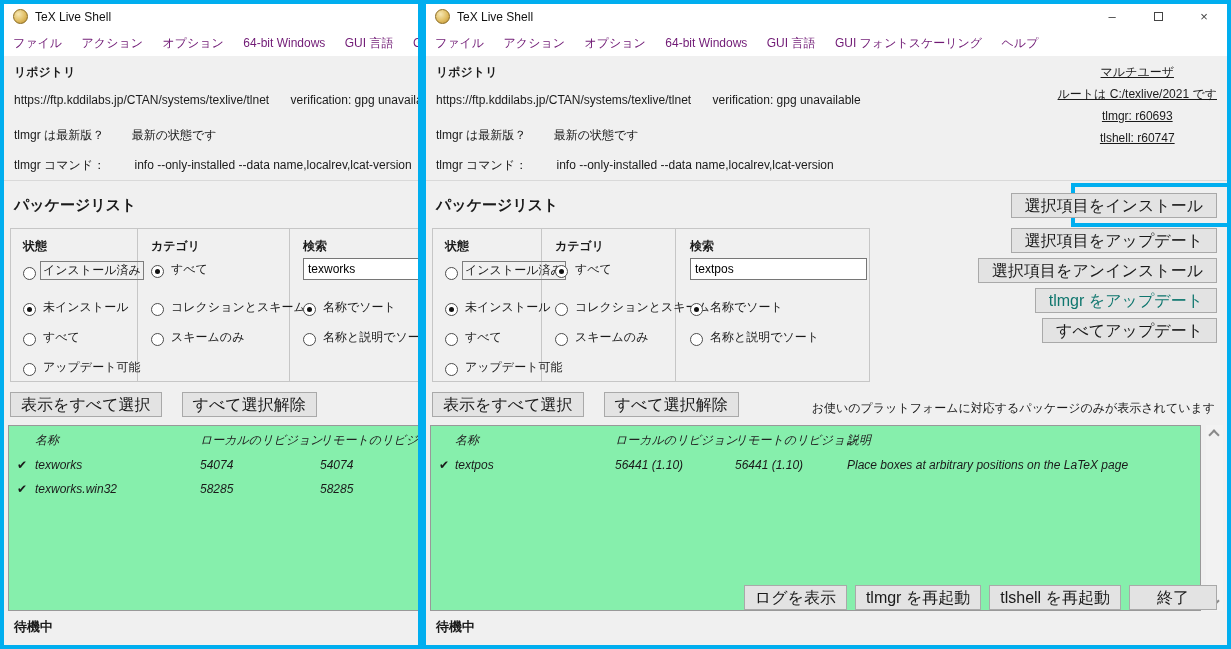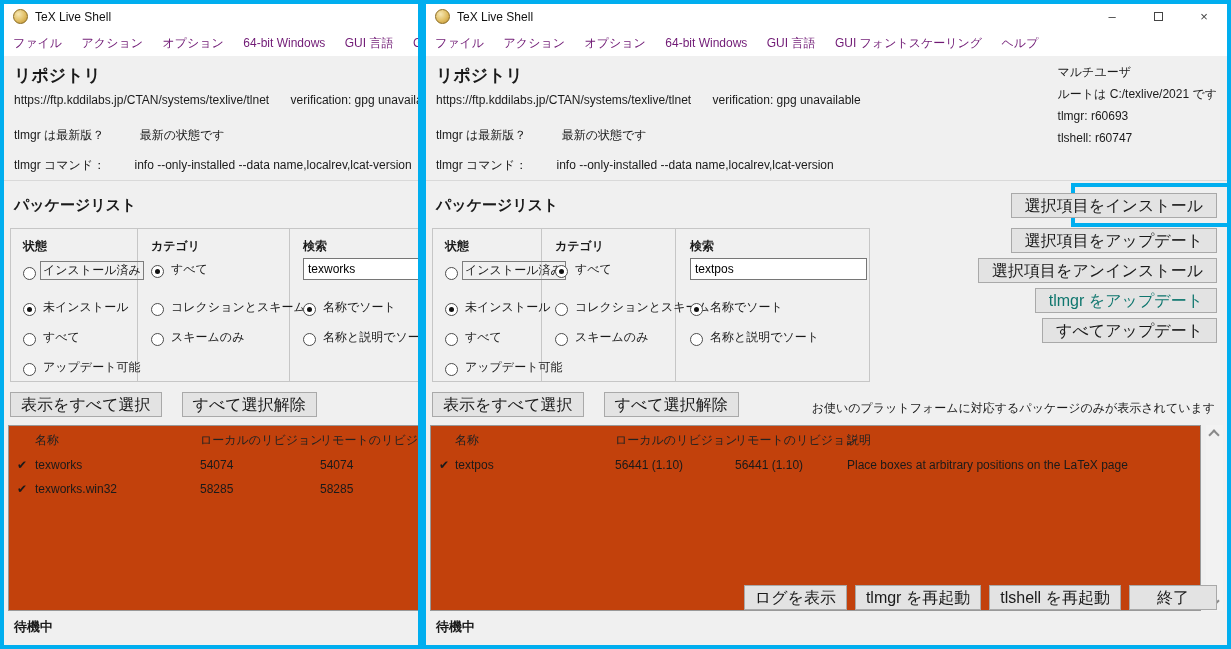--- a/index.html
+++ b/index.html
@@ -26,28 +26,28 @@
   .title { position:absolute; left:31px; top:0; line-height:26px; font-size:12px; color:#111; }
   .win-controls { position:absolute; right:0; top:0; height:26px; display:flex; }
   .ctrl { width:46px; height:26px; text-align:center; line-height:26px; font-size:13px; color:#444; }
   .ctrl .maxbox { display:inline-block; width:9px; height:9px; border:1px solid #444; margin-top:8px; }
 
   .menubar { position:absolute; top:26px; left:0; width:801px; height:26px; background:#ffffff; padding-left:9px; }
   .menu-item { display:inline-block; line-height:26px; font-size:12px; margin-right:15px; color:#701a75; }
 
   .body { position:absolute; top:52px; left:0; width:801px; height:589px; background:#f0f0f0; font-size:12px; }
 
-  .repo-heading { position:absolute; left:10px; top:8px;  font-weight:bold; font-size:17px; }
+  .repo-heading { position:absolute; left:10px; top:8px;  font-weight:bold; font-size:12px; }
   .url-line     { position:absolute; left:10px; top:37px; white-space:nowrap; }
   .url-line .verif { margin-left:18px; }
   .uptodate-line{ position:absolute; left:10px; top:71px; white-space:nowrap; }
-  .uptodate-line .val { margin-left:32px; }
+  .uptodate-line .val { margin-left:24px; }
   .command-line { position:absolute; left:10px; top:101px; white-space:nowrap; }
   .command-line .val { margin-left:26px; }
-  .info-panel { position:absolute; right:10px; top:5px; text-align:left; line-height:22px; white-space:nowrap; }
+  .info-panel { position:absolute; right:10px; top:5px; text-align:center; line-height:22px; white-space:nowrap;text-decoration:underline; }
 
   .hsep { position:absolute; left:0; width:801px; top:124px; border-top:1px solid #d9d9d9; }
   .pkg-heading { position:absolute; left:10px; top:140px; font-weight:bold; font-size:15px; }
 
   .filter-box { position:absolute; left:6px; top:172px; width:438px; height:154px;
     border:1px solid #c6c6c6; background:#f0f0f0; }
   .fdiv { position:absolute; top:0; bottom:0; width:1px; background:#c6c6c6; }
   .fdiv.d1 { left:var(--d1); } .fdiv.d2 { left:var(--d2); }
   .flabel { position:absolute; top:9px; font-weight:bold; }
   .fc1 { left:12px; } .fc2 { left:var(--c2); } .fc3 { left:var(--c3); }
@@ -73,21 +73,21 @@
   .act-uninstall { top:202px; }
   .act-tlmgr     { top:232px; color:#0f766e; }
   .act-all       { top:262px; }
   .highlight-box { position:absolute; top:127px; right:-4px; left:645px; height:44px;
     border:4px solid var(--accent,#00aeef); }
 
   .select-row { position:absolute; left:6px; top:336px; display:flex; gap:20px;border-radius:8px; }
   .platform-note { position:absolute; right:12px; top:344px; white-space:nowrap; }
 
   .pkg-table { position:absolute; left:4px; top:369px; width:771px; height:186px;
-    background:#c2410c; border:1px solid #999; --tc-check:8px; --tc-name:24px;
+    background:#86efac; border:1px solid #999;font-style:italic; --tc-check:8px; --tc-name:24px;
     --tc-local:184px; --tc-remote:304px; --tc-desc:416px; }
   .pkg-table.left-metrics { --tc-name:26px; --tc-local:191px; --tc-remote:311px; }
   .tcell { position:absolute; white-space:nowrap; }
   .th { top:6px; color:#222; }
   .r1 { top:32px; } .r2 { top:56px; }
   .c-check { left:var(--tc-check); font-weight:bold; }
   .c-name { left:var(--tc-name); } .c-local { left:var(--tc-local); }
   .c-remote { left:var(--tc-remote); } .c-desc { left:var(--tc-desc); }
 
   .scrollbar { position:absolute; left:780px; top:369px; width:17px; height:186px; background:#f2f2f2; }

